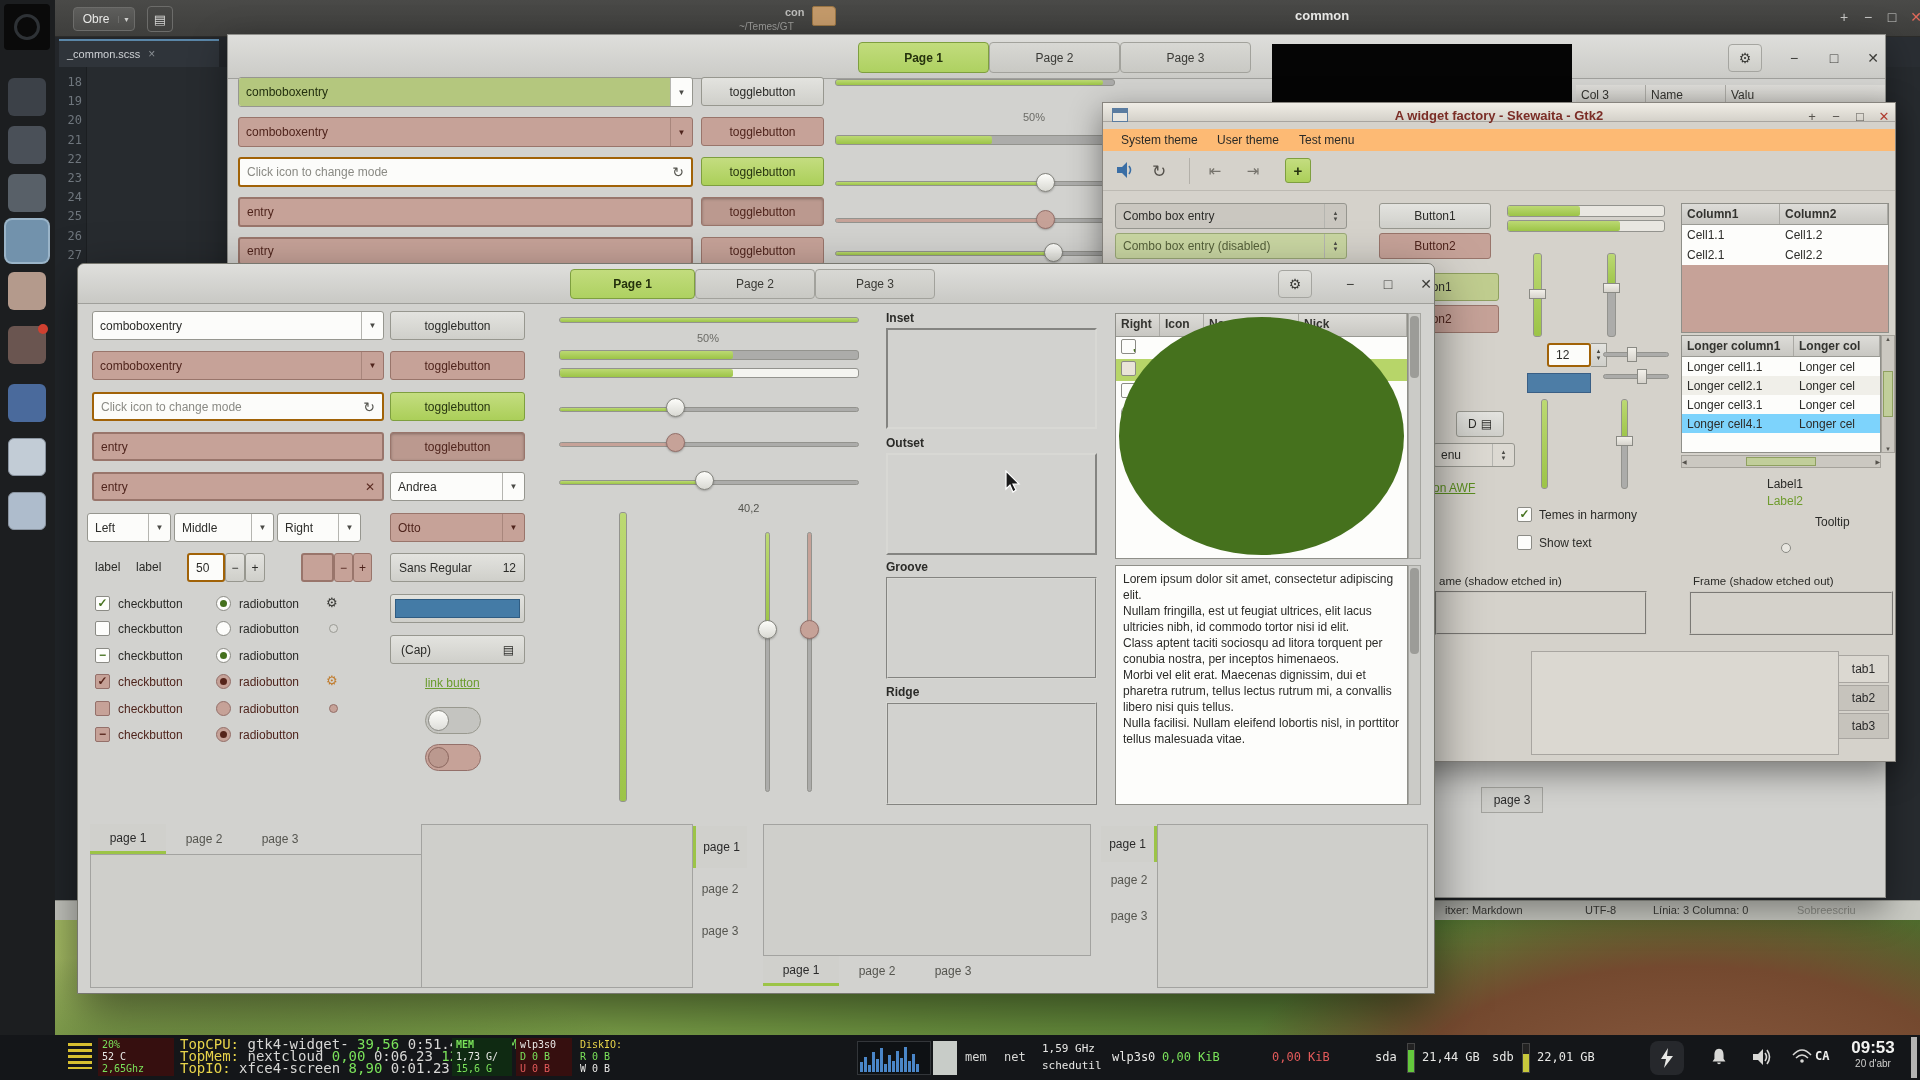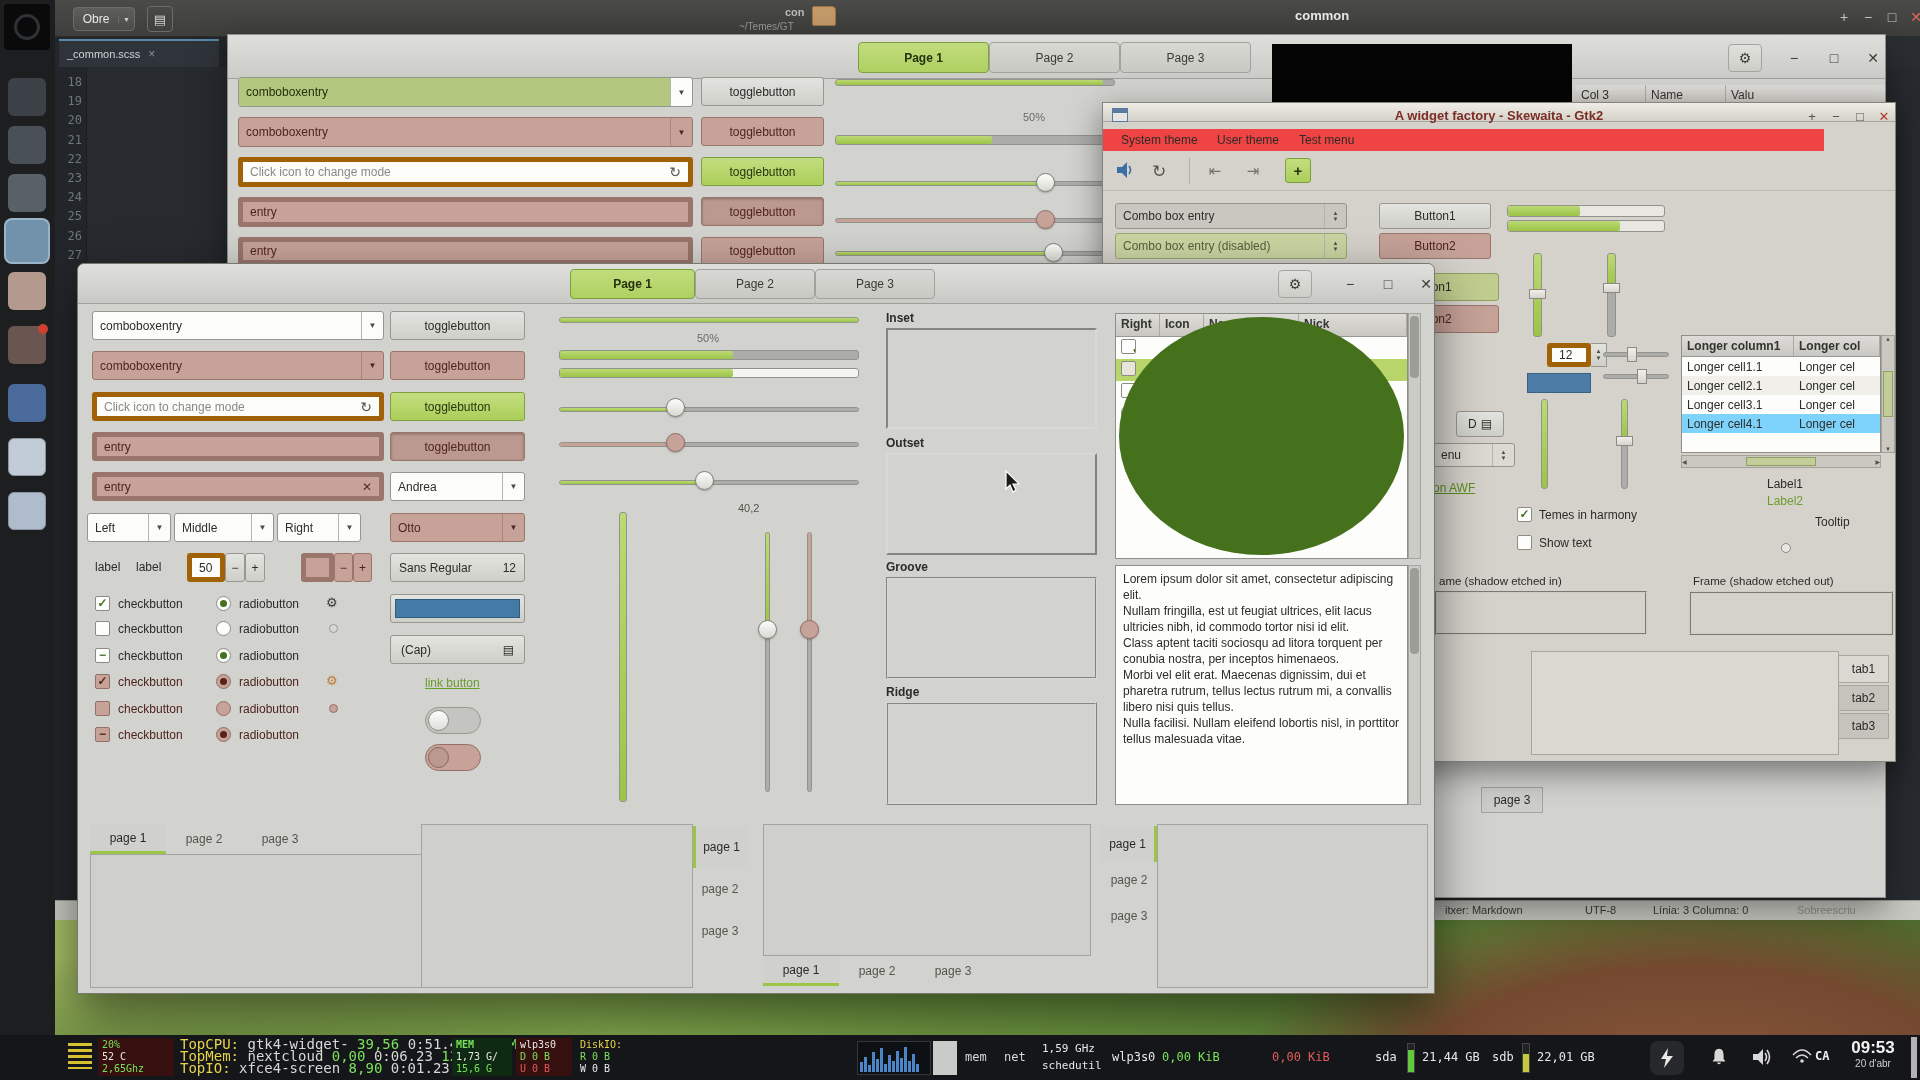--- a/index.html
+++ b/index.html
@@ -11,21 +11,21 @@
 #desktop{inset:0;background:linear-gradient(108deg,#c9d48a 0%,#a8bf66 16%,#85aa4e 36%,#6d9440 55%,#5d8538 74%,#4a6c2c 100%)}
 #desktop::before{content:"";position:absolute;inset:0;background:
  radial-gradient(ellipse 640px 300px at 88% 102%, #8a5a40 0%, #74492f 45%, rgba(116,73,47,0) 72%),
  radial-gradient(ellipse 800px 240px at 8% 104%, #466b28 0%, rgba(70,107,40,0) 70%)}
 
 .win{position:absolute;overflow:hidden}
 .btn{display:flex;align-items:center;justify-content:center;background:linear-gradient(#e3e3df,#cfcfca);border:1px solid #97978f;border-radius:3px;color:#2b2b28}
 .btn.tan{background:#c6a298;border-color:#99756b;color:#4f241c}
 .btn.green{background:linear-gradient(#c4dd80,#abcf59);border-color:#7e9f3f;color:#27350f}
 .btn.pressed{background:#bb998f;box-shadow:inset 0 1px 3px rgba(0,0,0,.3)}
-.entry{display:flex;align-items:center;padding:0 7px;background:#fcfcfa;border:5px solid #a16207;border-radius:3px;color:#2d2d2a;overflow:hidden}
+.entry{display:flex;align-items:center;padding:0 7px;background:#fcfcfa;border:2px solid #a16207;border-radius:3px;color:#2d2d2a;overflow:hidden}
 .entry.tan{background:#c6a298;border-color:#99756b;color:#4f241c}
 .combo{display:flex;align-items:stretch;background:#fcfcfa;border:1px solid #96968f;border-radius:3px;overflow:hidden}
 .combo .cv{flex:1;display:flex;align-items:center;padding:0 7px;color:#2d2d2a}
 .combo .ca{width:22px;display:flex;align-items:center;justify-content:center;border-left:1px solid #b5b5b0;color:#4a4a46;font-size:8px}
 .combo.tan{background:#c6a298;border-color:#99756b}
 .combo.tan .cv{color:#4f241c}
 .combo.tan .ca{border-left-color:#a8867c;color:#4f241c}
 .combo.green .cv{background:#b4c77e;color:#23300e}
 .trough{background:#acacaa;border:1px solid #93938e;border-radius:3px;position:absolute}
 .fillg{background:linear-gradient(#bcd973,#9cc447);border-radius:2px;position:absolute}
@@ -191,21 +191,21 @@
   <div class="ab" style="left:0;top:0;width:792px;height:19px;background:linear-gradient(#f0ede6,#d4d1c9);border-bottom:1px solid #a8a5a0">
     <div class="ab" style="left:9px;top:5px;width:16px;height:14px;background:#e8e6e0;border:1px solid #5a7ca0">
           <div style="height:4px;background:#5a7ca0"></div>
         </div>
     <span class="lbl" style="left:0;top:5px;width:792px;text-align:center;font-weight:bold;font-size:13px;color:#7b2d26">A widget factory - Skewaita - Gtk2</span>
     <span class="hbbtn" style="left:700px;top:4px;width:18px;height:18px;font-size:13px;color:#55524c">+</span>
     <span class="hbbtn" style="left:724px;top:4px;width:18px;height:18px;font-size:13px;color:#55524c">−</span>
     <span class="hbbtn" style="left:748px;top:4px;width:18px;height:18px;font-size:13px;color:#55524c">□</span>
     <span class="hbbtn" style="left:772px;top:4px;width:18px;height:18px;font-size:13px;color:#b03c30">✕</span>
   </div>
-  <div class="ab" style="left:0;top:26px;width:721px;height:22px;background:#ef4444">
+  <div class="ab" style="left:0;top:26px;width:792px;height:22px;background:#fdba74">
     <span class="lbl" style="left:18px;top:4px;font-size:12px">System theme</span>
     <span class="lbl" style="left:114px;top:4px;font-size:12px">User theme</span>
     <span class="lbl" style="left:196px;top:4px;font-size:12px">Test menu</span>
   </div>
   <div class="ab" style="left:0;top:48px;width:792px;height:40px;background:#d5d2cb;border-bottom:1px solid #bdbab3">
     <svg class="ab svgic" style="left:12px;top:8px" width="22" height="22" viewBox="0 0 22 22">
           <polygon points="2,8 7,8 12,3 12,19 7,14 2,14" fill="#3a6ea5"></polygon>
           <path d="M14,7 Q17,11 14,15" stroke="#3a6ea5" stroke-width="1.6" fill="none"></path>
         </svg>
     <span class="hbbtn" style="left:44px;top:8px;width:24px;height:24px;font-size:17px;color:#55524c">↻</span>
@@ -288,20 +288,35 @@
   </div>
   <div class="combo" style="position:absolute;left:330px;top:340px;width:82px;height:24px;background:#dcd9d2">
     <span class="cv">enu</span>
     <span class="ca" style="flex-direction:column;font-size:6px;line-height:6px">
           <span>▲</span>
           <span>▼</span>
         </span>
   </div>
   <span class="lbl" style="left:330px;top:378px;color:#5b8f1f;text-decoration:underline;font-size:12px">on AWF</span>
 
+  <div class="ab" style="left:578px;top:100px;width:208px;height:130px;background:#fdfdfb;border:1px solid #8f8f89">
+    <div class="thead" style="height:21px">
+          <span style="width:98px">Column1</span>
+          <span style="flex:1">Column2</span>
+        </div>
+    <div class="trow" style="height:20px">
+          <span style="width:98px">Cell1.1</span>
+          <span style="flex:1">Cell1.2</span>
+        </div>
+    <div class="trow" style="height:20px">
+          <span style="width:98px">Cell2.1</span>
+          <span style="flex:1">Cell2.2</span>
+        </div>
+    <div style="height:67px;background:#c6a298"></div>
+  </div>
 
   <div class="ab" style="left:578px;top:232px;width:200px;height:118px;background:#fdfdfb;border:1px solid #8f8f89">
     <div class="thead" style="height:21px">
           <span style="width:112px">Longer column1</span>
           <span style="flex:1">Longer col</span>
         </div>
     <div class="trow" style="height:19px">
           <span style="width:112px">Longer cell1.1</span>
           <span style="flex:1">Longer cel</span>
         </div>

